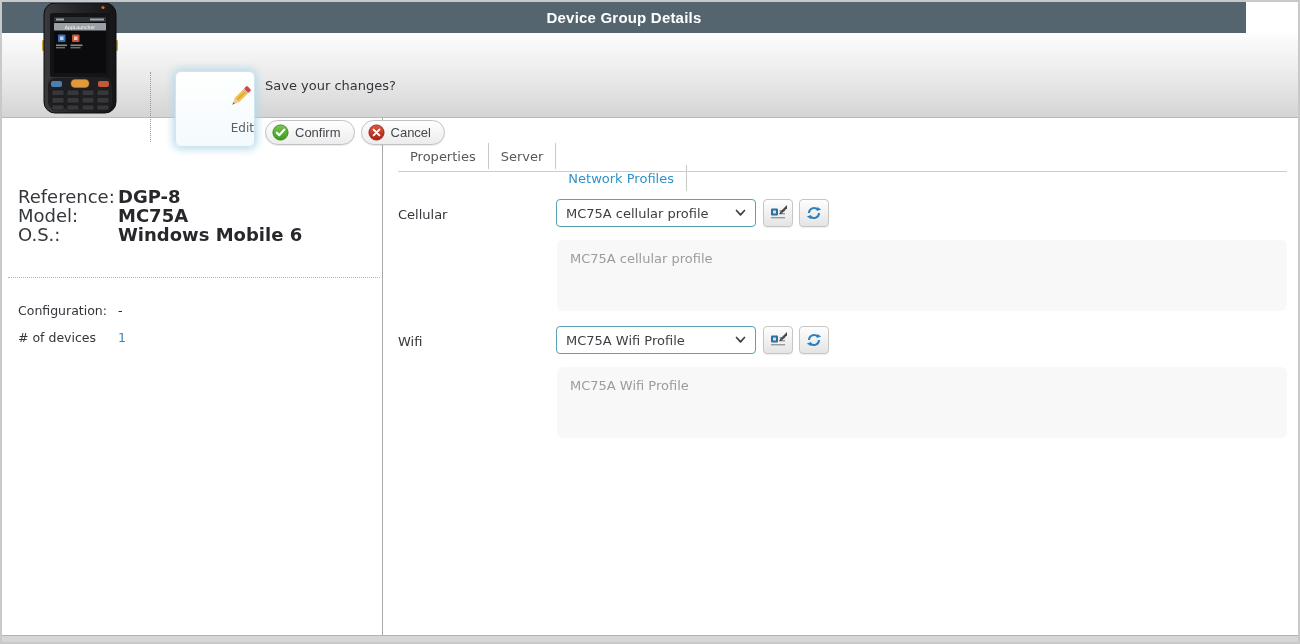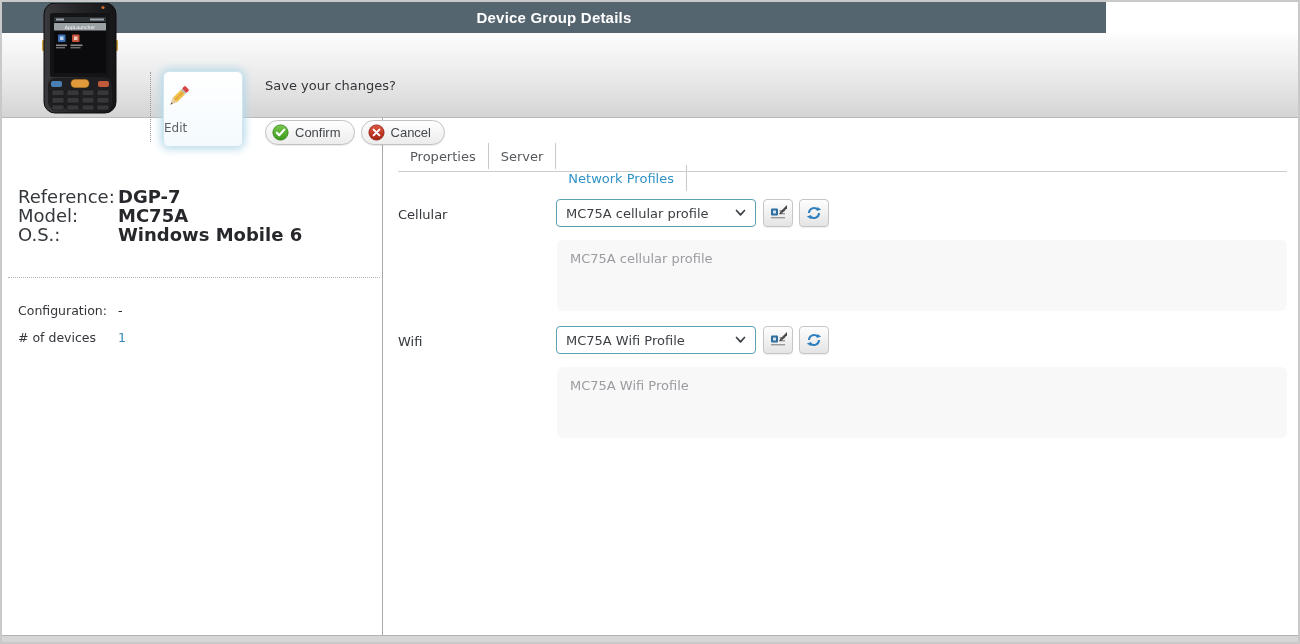--- a/index.html
+++ b/index.html
@@ -6,46 +6,46 @@
   html,body { width:1300px; height:644px; background:#fff; }
   body { font-family:"DejaVu Sans", sans-serif; }
 
   .window{
     position:relative; width:1300px; height:644px;
     border:2px solid #c9c9c9; background:#fff; overflow:hidden;
   }
 
   
   .header{
-    position:absolute; left:0; top:0; width:1104px; height:31px;
+    position:absolute; left:0; top:0; width:1244px; height:31px;
     background:#55656f; display:flex; align-items:center; justify-content:center;
     z-index:2;
   }
   .header-title{
     color:#ffffff; font-size:15px; font-weight:600;
     font-family:"Liberation Sans", sans-serif; letter-spacing:.2px;
   }
 
   
   .toolbar{
     position:absolute; left:0; top:31px; width:1296px; height:85px;
     background:linear-gradient(#fdfdfd,#e9e9e9 55%,#d4d4d4);
     border-bottom:1px solid #b9b9b9; z-index:1;
   }
   .device-img{ position:absolute; left:40px; top:1px; z-index:5; }
   .toolbar-sep{
     position:absolute; left:148px; top:39px; height:70px; width:0;
     border-left:1px dotted #9a9a9a;
   }
   .edit-card{
-    position:absolute; left:161px; top:38px; width:80px; height:76px;
+    position:absolute; left:173px; top:38px; width:80px; height:76px;
     background:linear-gradient(#ffffff,#f4fafd);
     border:1px solid #cfe6f1; border-radius:6px;
     box-shadow:0 0 9px 2px #b5d9ea;
-    display:flex; flex-direction:column; align-items:flex-start; justify-content:center;
+    display:flex; flex-direction:column; align-items:flex-end; justify-content:center;
     gap:6px; cursor:pointer;
   }
   .edit-label{ color:#5d6166; font-size:12px; }
   .save-prompt{
     position:absolute; left:263px; top:45px; color:#33363a; font-size:13px;
   }
   .prompt-buttons{
     position:absolute; left:263px; top:87px; display:flex; gap:6px;
   }
   .pill-btn{
@@ -231,21 +231,21 @@
       </g>
     </svg>
   </div>
 
   <div class="content">
 
 
     <div class="props">
       <div class="prop-row">
         <span class="prop-label">Reference:</span>
-        <span class="prop-value">DGP-7</span>
+        <span class="prop-value">DGP-8</span>
       </div>
       <div class="prop-row">
         <span class="prop-label">Model:</span>
         <span class="prop-value">MC75A</span>
       </div>
       <div class="prop-row">
         <span class="prop-label">O.S.:</span>
         <span class="prop-value">Windows Mobile 6</span>
       </div>
     </div>

